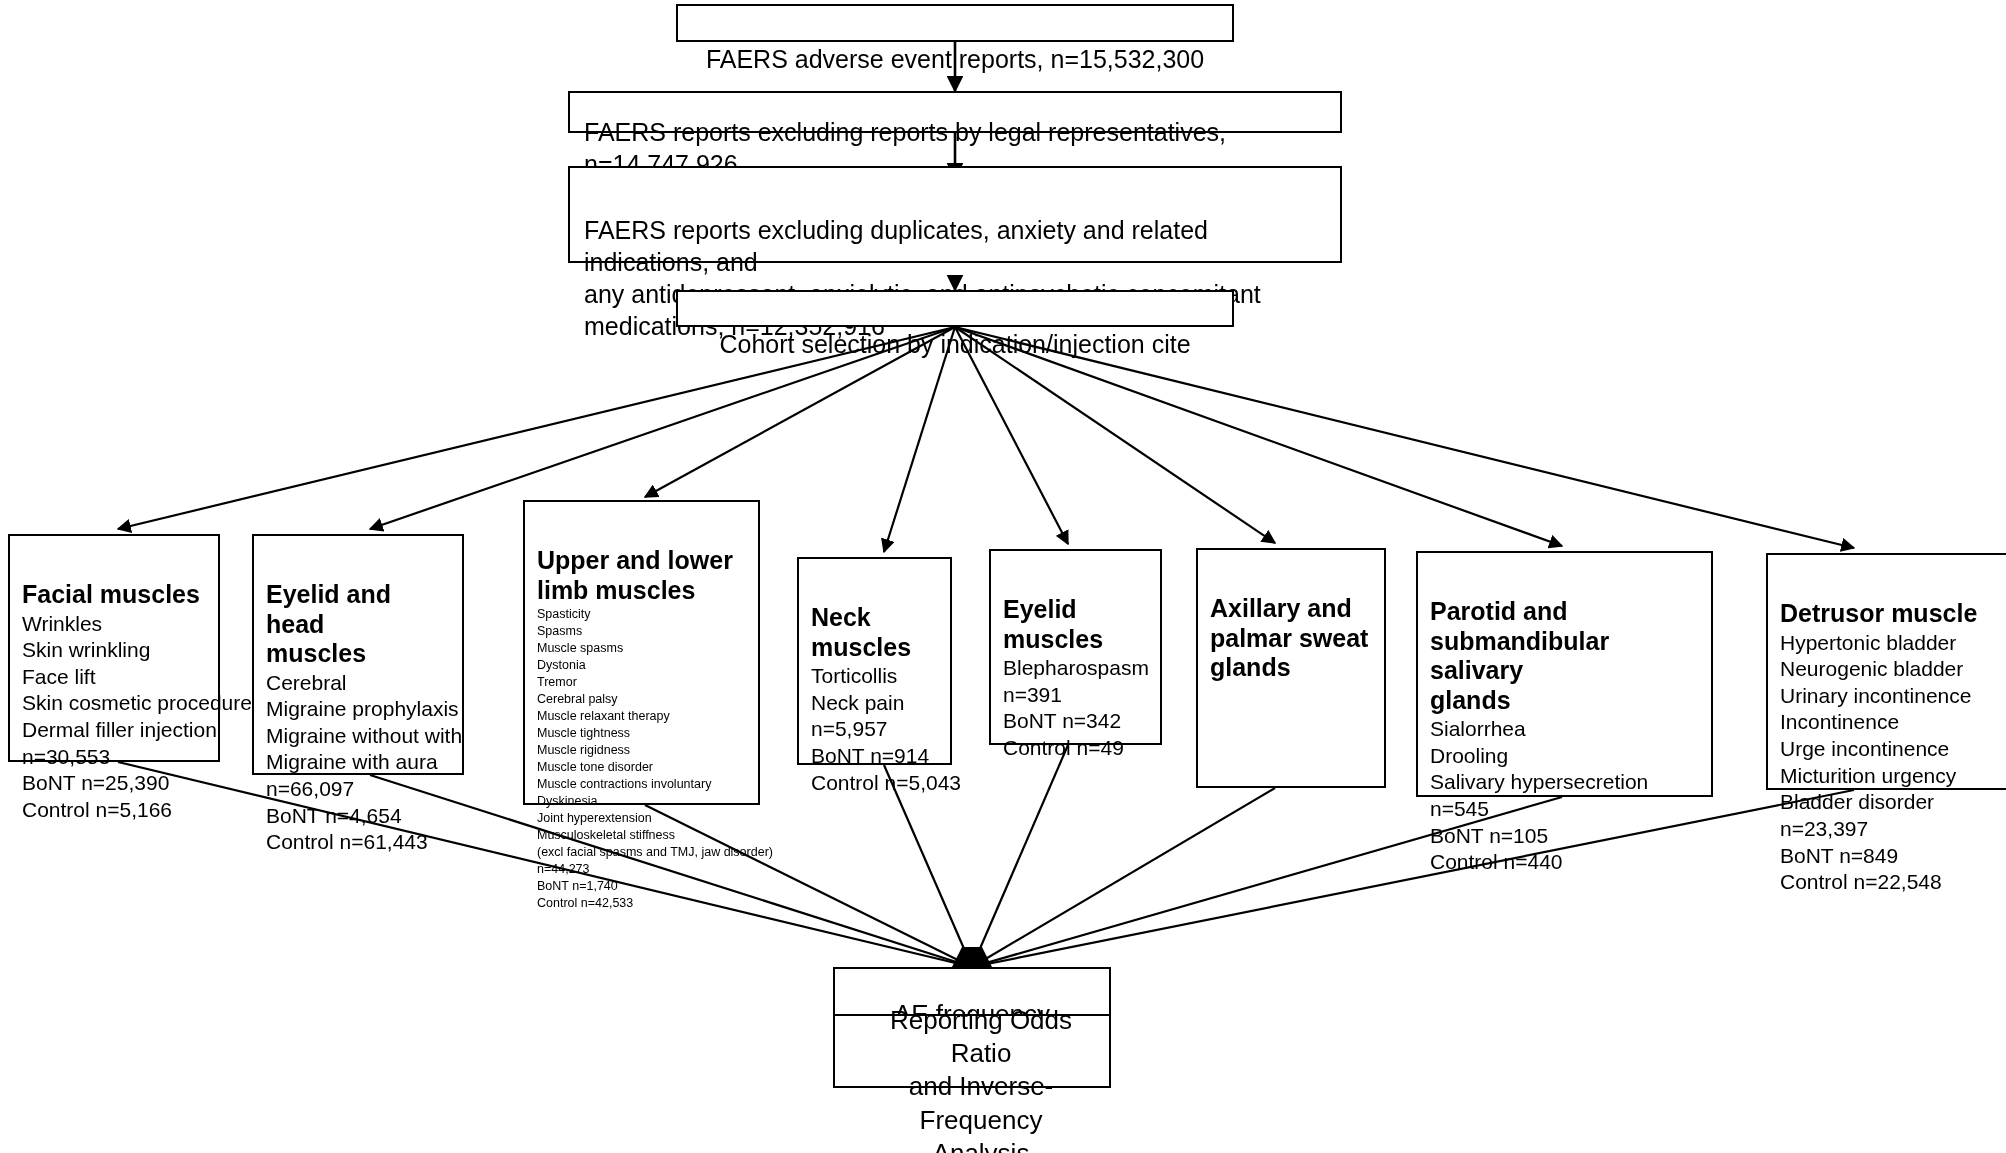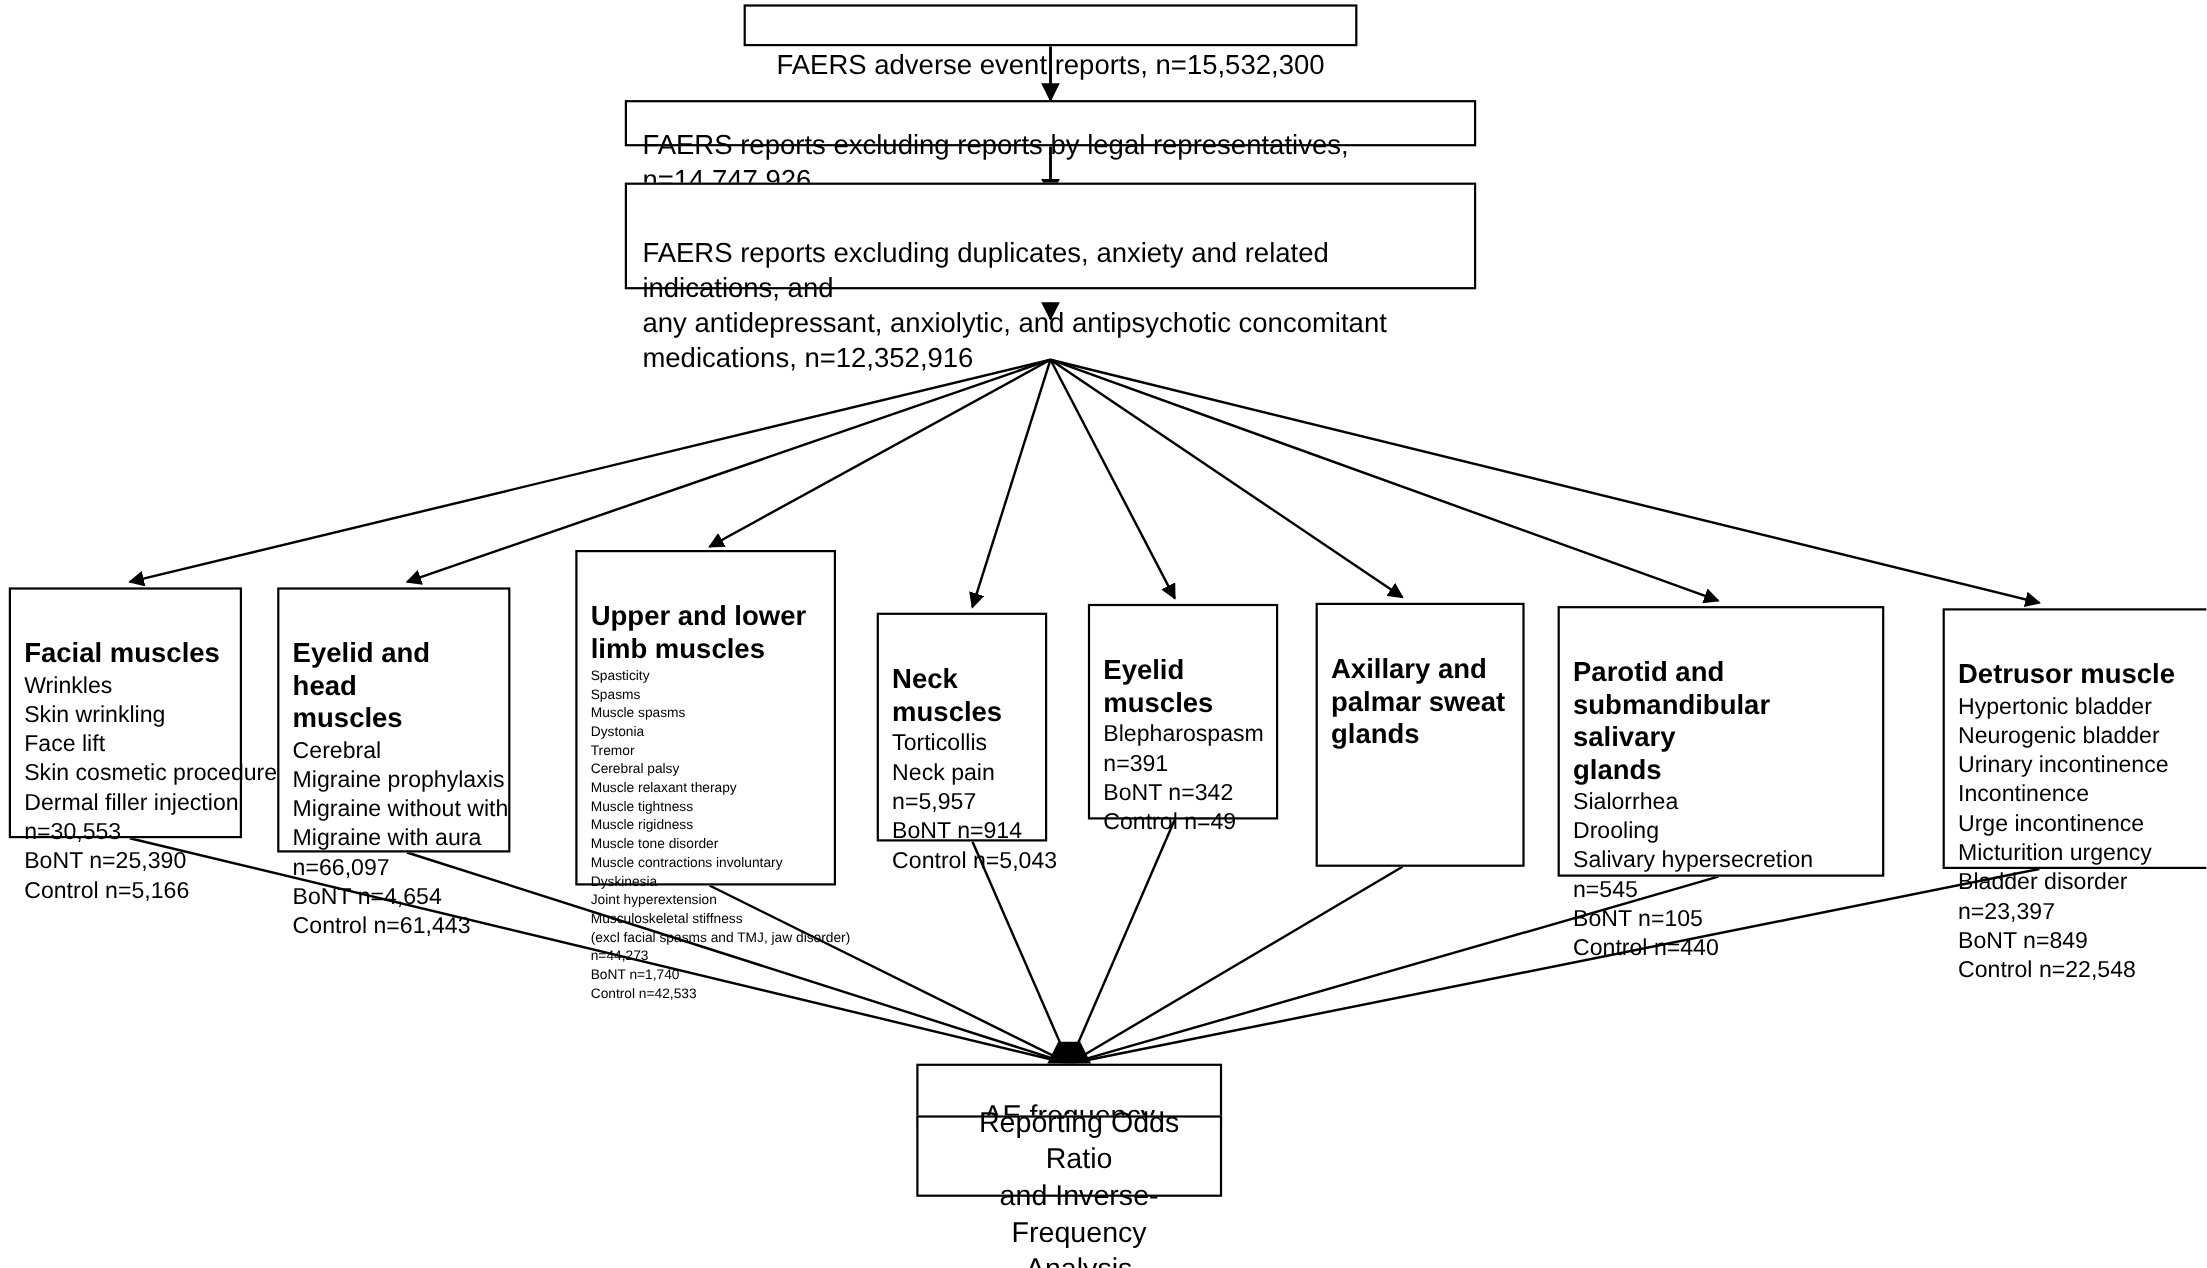--- a/index.html
+++ b/index.html
@@ -146,20 +146,25 @@
   </div>
 
   <div class="node top-box" style="left:568px; top:166px; width:774px; height:97px;">
     <div class="node-inner" style="align-items:flex-start; padding-top:10px;">
       <div class="top-text">FAERS reports excluding duplicates, anxiety and related indications, and
 any antidepressant, anxiolytic, and antipsychotic concomitant
 medications, n=12,352,916</div>
     </div>
   </div>
 
+  <div class="node top-box centered" style="left:676px; top:290px; width:558px; height:37px;">
+    <div class="node-inner">
+      <div class="cohort-text">Cohort selection by indication/injection cite</div>
+    </div>
+  </div>
 
   <div class="node cohort" style="left:8px; top:534px; width:212px; height:228px;">
     <div class="node-inner">
       <div class="cat-title">Facial muscles</div>
       <div class="cat-list">
           <div>Wrinkles</div>
           <div>Skin wrinkling</div>
           <div>Face lift</div>
           <div>Skin cosmetic procedure</div>
           <div>Dermal filler injection</div>

